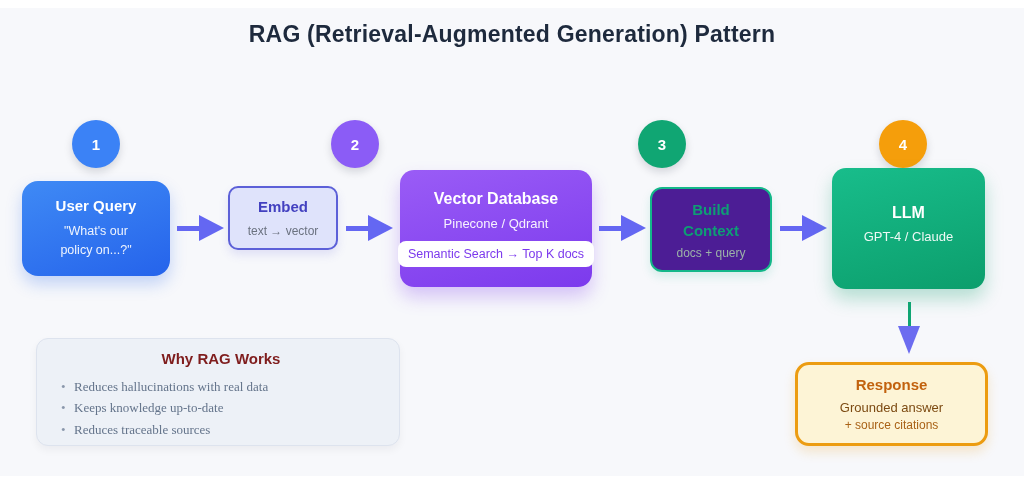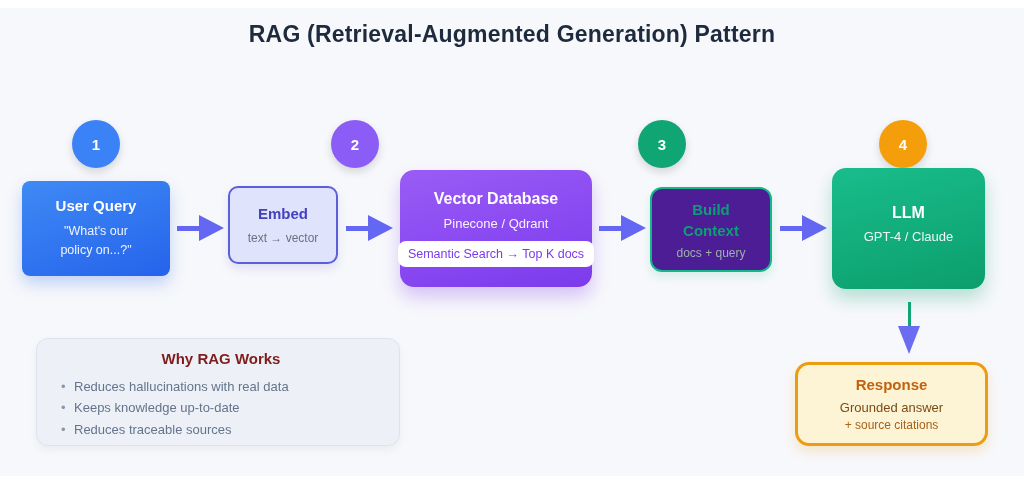--- a/index.html
+++ b/index.html
@@ -26,30 +26,30 @@
   }
   .badge-1 { left: 72px;  background: #3b82f6; }
   .badge-2 { left: 331px; background: #8b5cf6; }
   .badge-3 { left: 638px; background: #10a673; }
   .badge-4 { left: 879px; background: #f59e0b; }
 
   
   .node { position: absolute; display: flex; flex-direction: column; align-items: center; justify-content: center; text-align: center; }
 
   .node-user-query {
-    left: 22px; top: 181px; width: 148px; height: 95px; border-radius: 8px;
+    left: 22px; top: 181px; width: 148px; height: 95px; border-radius: 16px;
     background: linear-gradient(160deg, #3f8af5 0%, #2563eb 100%);
     box-shadow: 0 8px 16px rgba(37,99,235,.25);
     color: #ffffff;
   }
   .node-user-query .node-title { font-size: 15px; font-weight: 700; margin-bottom: 8px; }
   .node-user-query .node-sub { font-size: 12.5px; color: rgba(255,255,255,.92); line-height: 1.5; }
 
   .node-embed {
-    left: 228px; top: 186px; width: 110px; height: 78px; border-radius: 10px;
+    left: 228px; top: 186px; width: 110px; height: 64px; border-radius: 10px;
     background: #dfe3fb; border: 2px solid #5c60d8;
     box-shadow: 0 5px 10px rgba(92,96,216,.15);
   }
   .node-embed .node-title { font-size: 15px; font-weight: 700; color: #4341c0; margin-bottom: 9px; }
   .node-embed .node-sub { font-size: 12px; color: #6b7280; }
 
   .node-vector-db {
     left: 400px; top: 170px; width: 192px; height: 117px; border-radius: 14px;
     background: linear-gradient(165deg, #9a5cf6 0%, #7c3aed 100%);
     box-shadow: 0 10px 18px rgba(124,58,237,.28);
@@ -113,21 +113,21 @@
   }
 
   
   .why-box {
     position: absolute; left: 36px; top: 338px; width: 364px; height: 108px;
     background: #edf1f7; border: 1px solid #dde3ee; border-radius: 12px;
     box-shadow: 0 4px 8px rgba(15,23,42,.05);
     padding: 11px 18px 10px 24px;
   }
   .why-title { text-align: center; font-size: 15px; font-weight: 700; color: #7f1d1d; margin-bottom: 9px; }
-  .why-list { list-style: none; }
+  .why-list { list-style: none; font-family: Liberation Serif, serif; }
   .why-list li {
     font-size: 13px; color: #64748b; line-height: 1.65; position: relative; padding-left: 13px;
   }
   .why-list li::before { content: "•"; position: absolute; left: 0; color: #8a97ab; }
 </style>
 </head>
 <body>
 
 <div class="stage">
   <div class="panel"></div>

